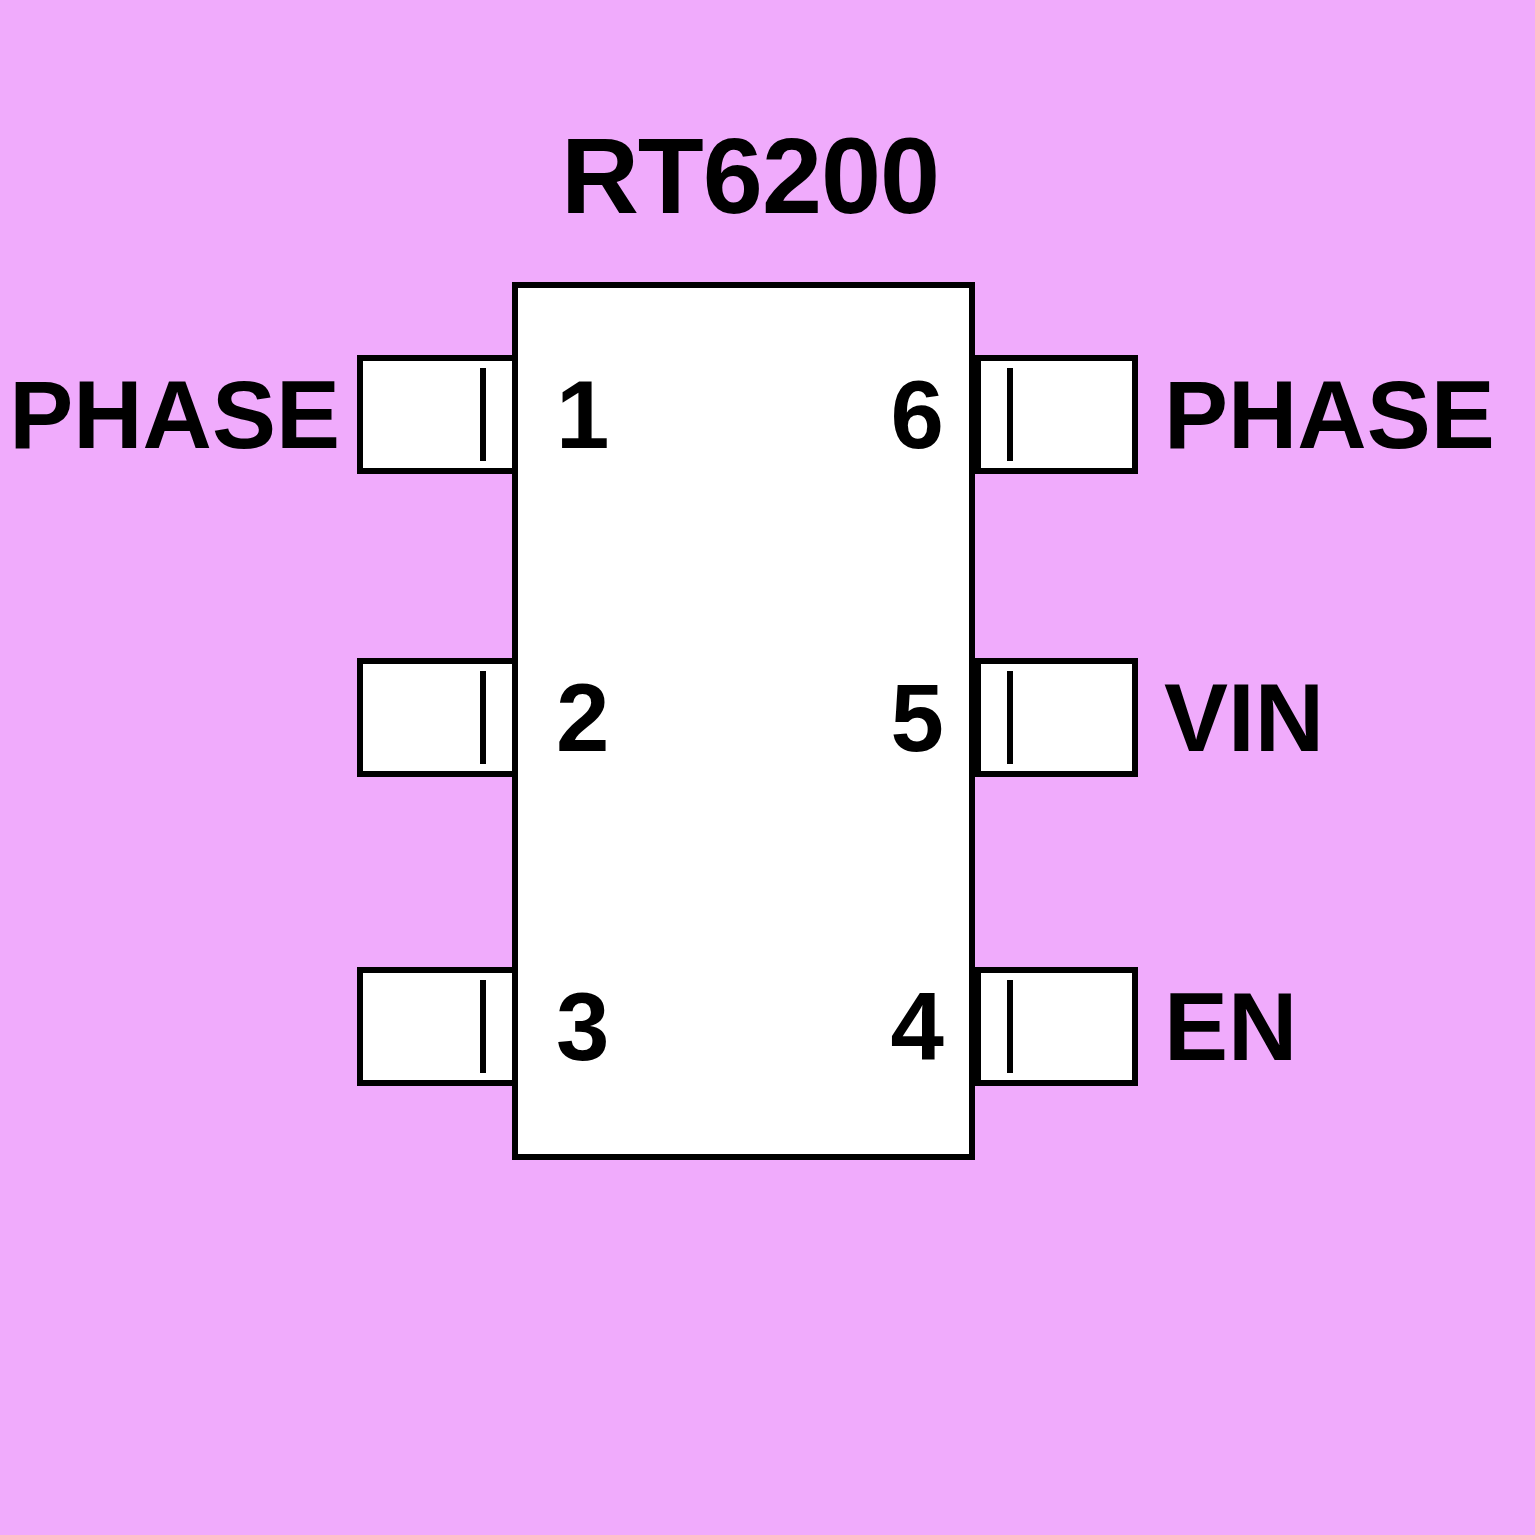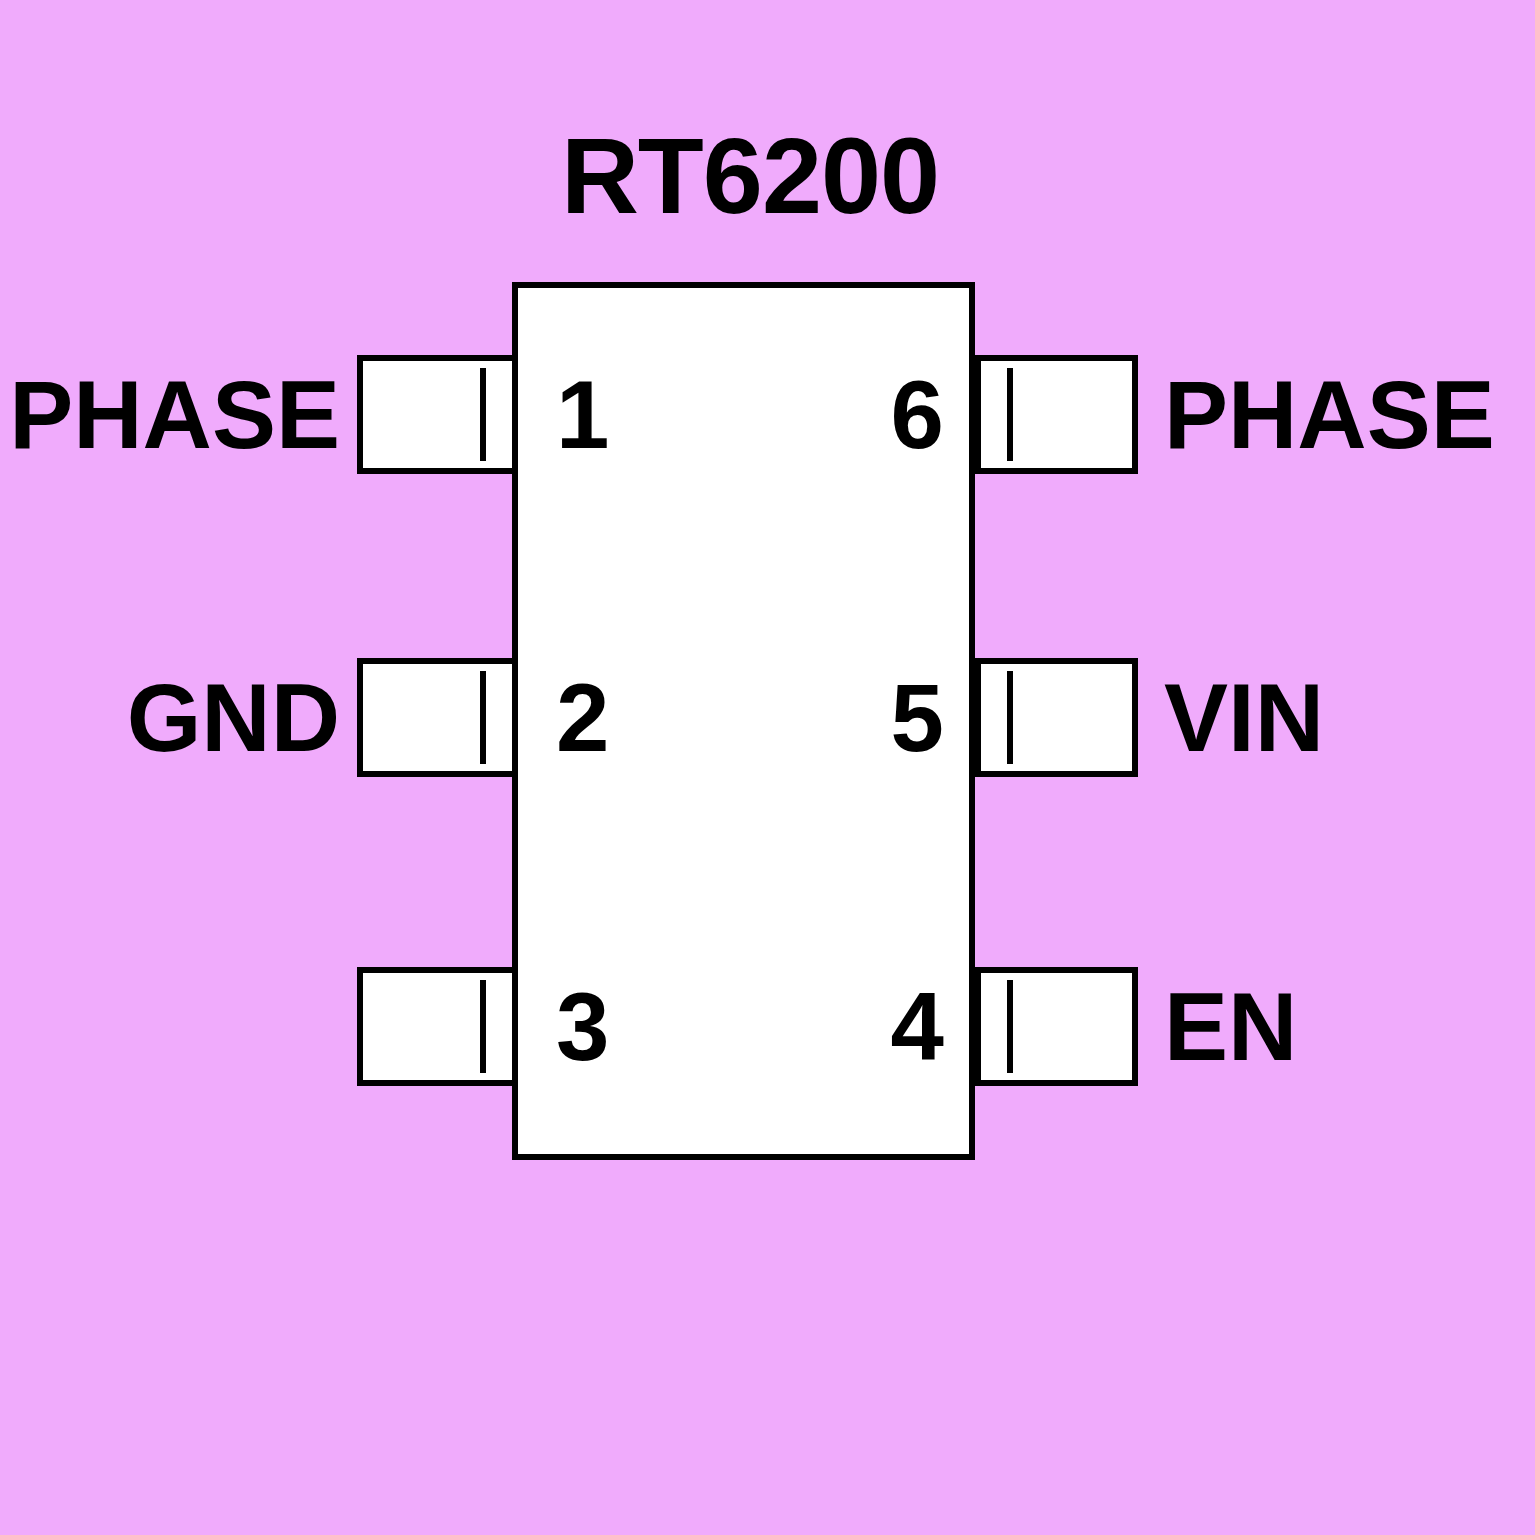--- a/index.html
+++ b/index.html
@@ -121,21 +121,20 @@
   <div class="pin-pad left row-1">
     <div class="pin-tick"></div>
   </div>
   <div class="pin-number col-left row-1">1</div>
   <div class="pin-label side-left row-1">PHASE</div>
 
   <div class="pin-pad left row-2">
     <div class="pin-tick"></div>
   </div>
   <div class="pin-number col-left row-2">2</div>
-  <div class="pin-label side-left row-2">GND</div>
 
   <div class="pin-pad left row-3">
     <div class="pin-tick"></div>
   </div>
   <div class="pin-number col-left row-3">3</div>
 
   <div class="pin-pad right row-1">
     <div class="pin-tick"></div>
   </div>
   <div class="pin-number col-right row-1">6</div>

